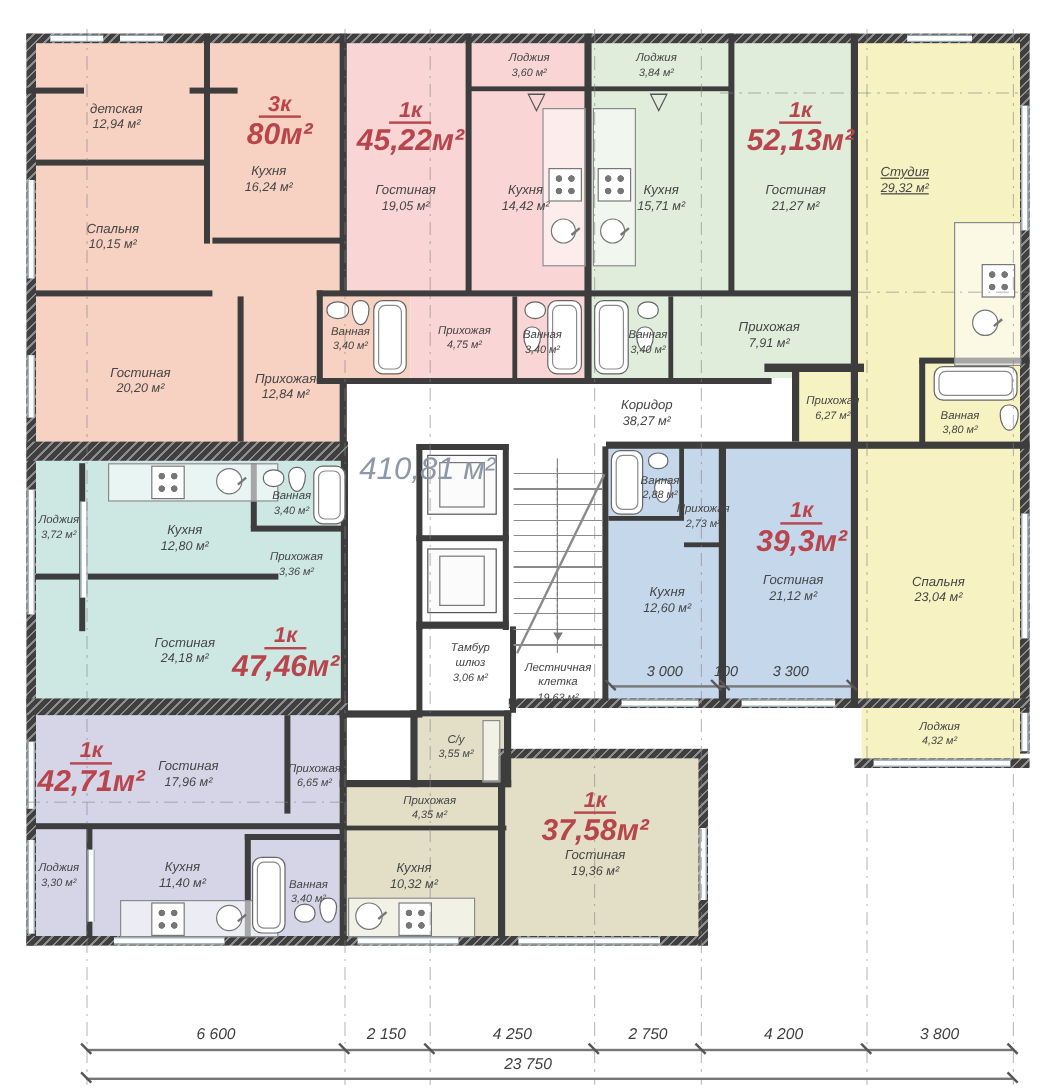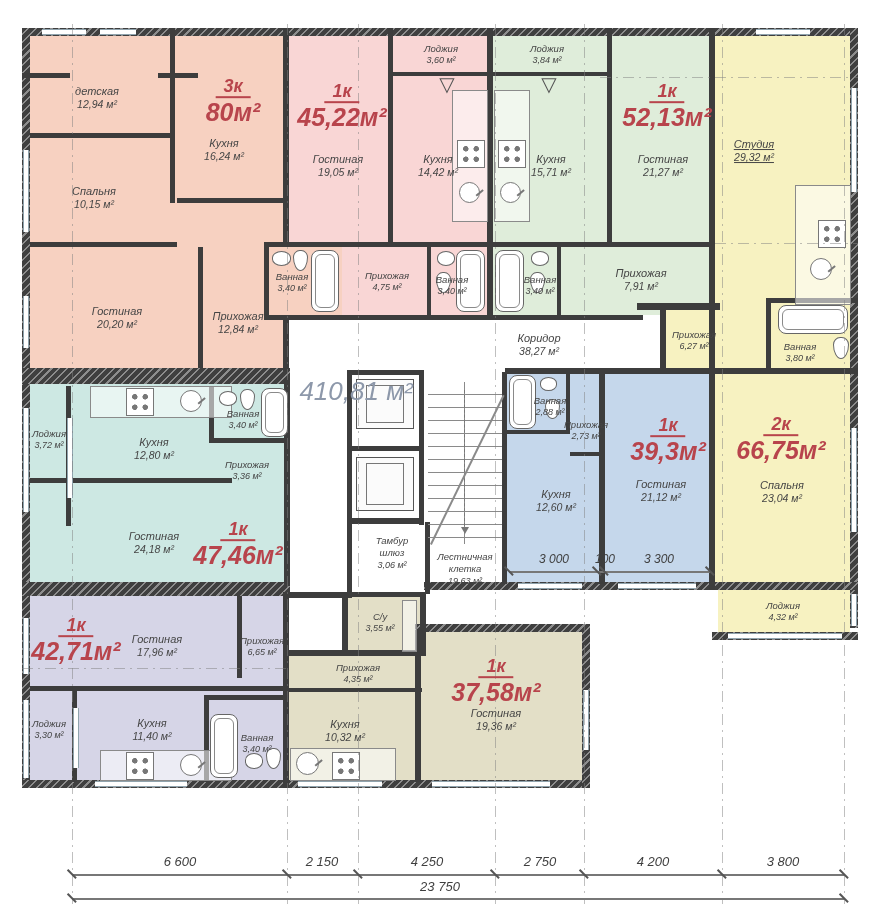--- a/index.html
+++ b/index.html
@@ -241,24 +241,20 @@
     <span class="apt-area">80м²</span>
   </div>
   <div class="apt-label" style="left:342px;top:107px;">
     <span class="apt-type">1к</span>
     <span class="apt-area">45,22м²</span>
   </div>
   <div class="apt-label" style="left:667px;top:107px;">
     <span class="apt-type">1к</span>
     <span class="apt-area">52,13м²</span>
   </div>
-  <div class="apt-label" style="left:781px;top:440px;">
-    <span class="apt-type">2к</span>
-    <span class="apt-area">66,75м²</span>
-  </div>
   <div class="apt-label" style="left:238px;top:545px;">
     <span class="apt-type">1к</span>
     <span class="apt-area">47,46м²</span>
   </div>
   <div class="apt-label" style="left:668px;top:441px;">
     <span class="apt-type">1к</span>
     <span class="apt-area">39,3м²</span>
   </div>
   <div class="apt-label" style="left:76px;top:641px;">
     <span class="apt-type">1к</span>

